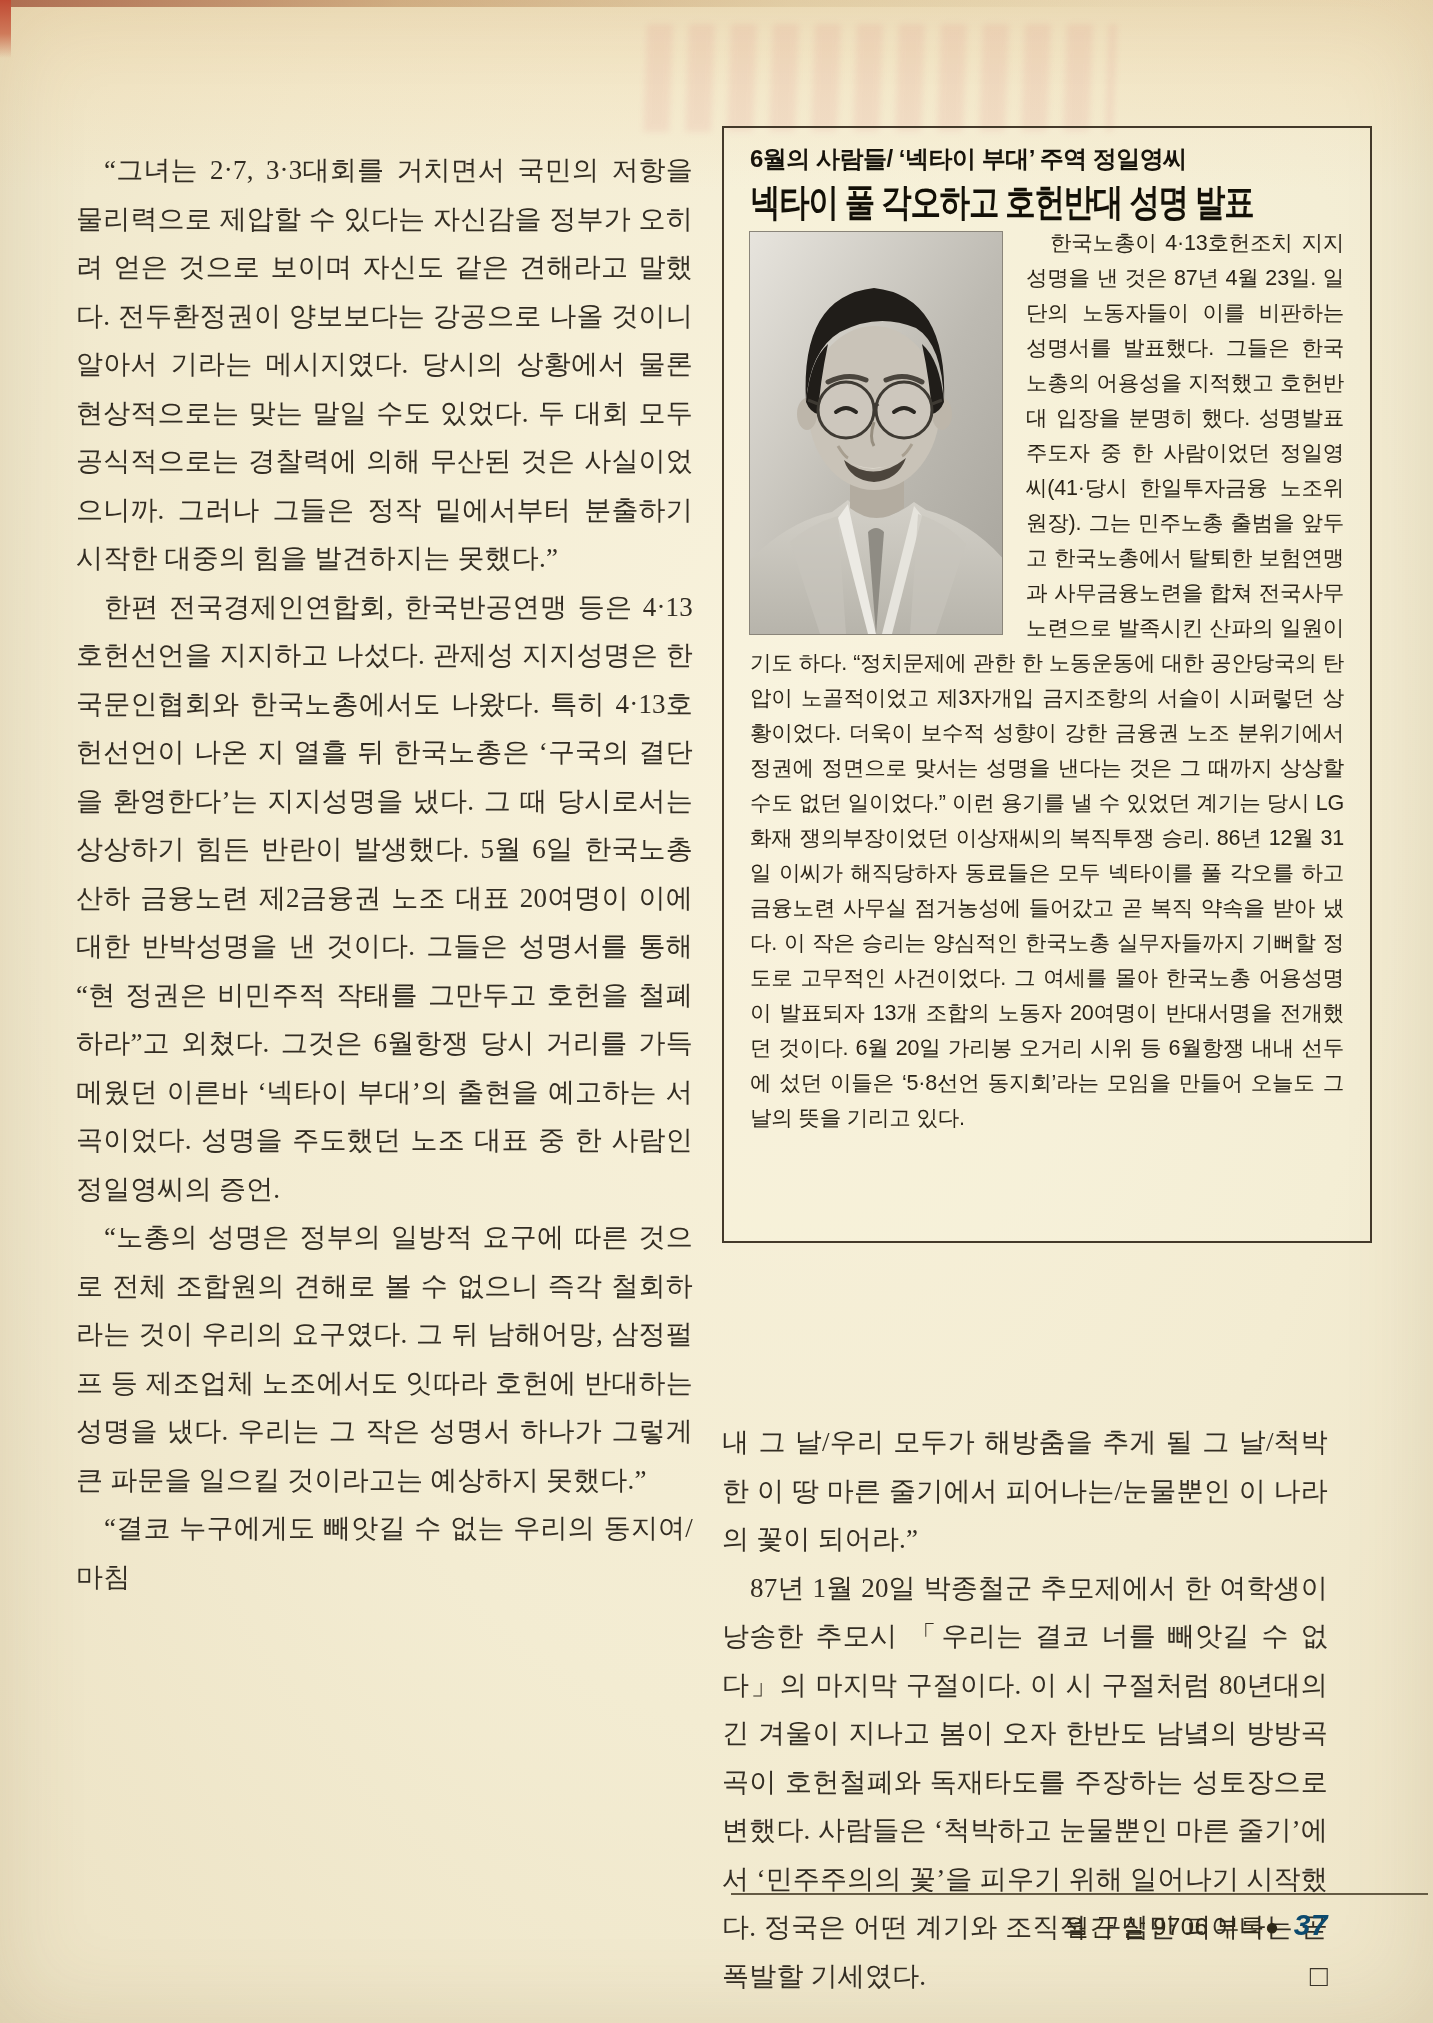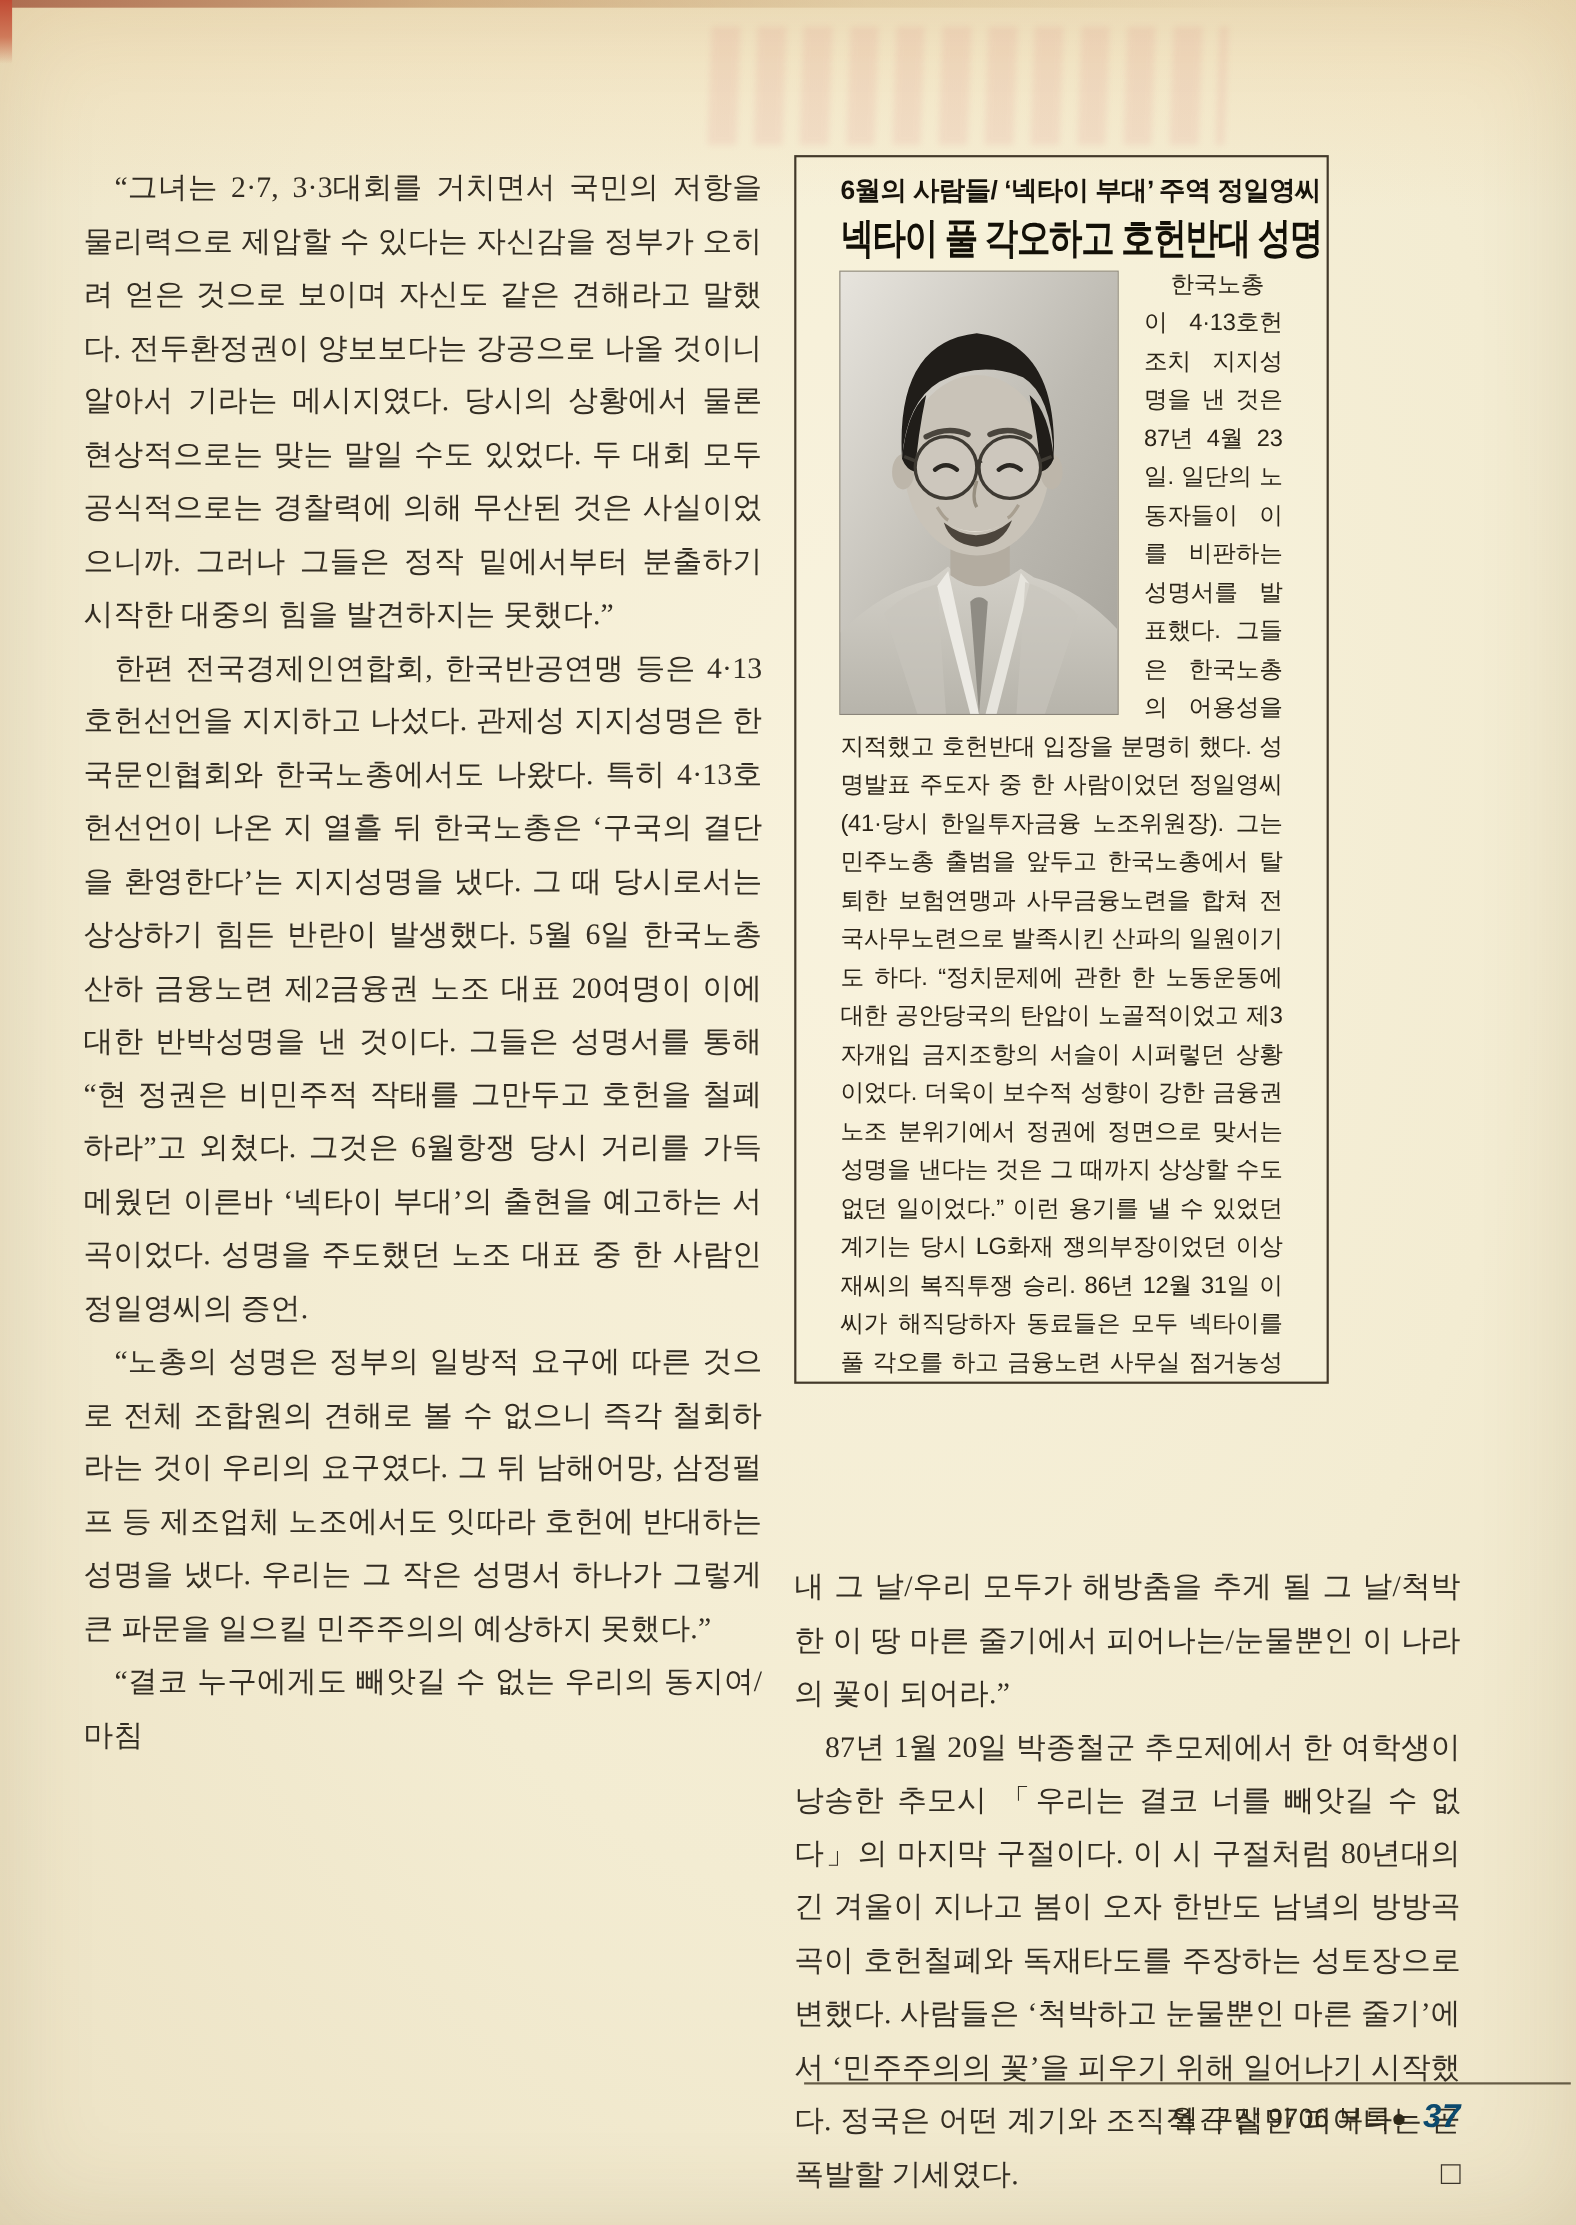--- a/index.html
+++ b/index.html
@@ -20,22 +20,22 @@
     filter:blur(3px);transform:skewX(-2deg);pointer-events:none;
     background:repeating-linear-gradient(90deg,#d4606a 0 26px, rgba(0,0,0,0) 26px 42px);}
   
   .left-col{position:absolute;left:76px;top:146px;width:617px;}
   .body-p{margin:0;font-size:27px;line-height:48.5px;color:#332d23;text-align:justify;
     word-break:break-all;text-indent:28px;letter-spacing:.2px;}
   .flush{text-indent:0;}
   .subhead{margin:30px 0 16px;font-family:"Liberation Sans","DejaVu Sans",sans-serif;
     font-weight:bold;font-size:30px;color:#25200f;letter-spacing:-.5px;text-indent:0;}
   
-  .sidebar-box{position:absolute;left:722px;top:141px;width:486px;height:1117px;
-    border:2px solid #43392a;box-sizing:border-box;padding:16px 40px 0;overflow:hidden;
+  .sidebar-box{position:absolute;left:722px;top:126px;width:650px;height:1117px;
+    border:2px solid #43392a;box-sizing:border-box;padding:16px 26px 0;overflow:hidden;
     background:rgba(255,252,238,.12);}
   .kicker{font-family:"Liberation Sans","DejaVu Sans",sans-serif;font-weight:bold;
     font-size:24px;line-height:30px;color:#17130b;letter-spacing:-.5px;white-space:nowrap;}
   .headline{margin:4px 0 0;font-family:"Liberation Sans","DejaVu Sans",sans-serif;
     font-weight:bold;font-size:38px;line-height:48px;color:#131007;letter-spacing:-1.5px;
     transform:scaleX(.80);transform-origin:0 50%;white-space:nowrap;}
   .sb-content{margin-top:0;}
   .photo{float:left;width:252px;height:402px;margin:6px 24px 6px 0;outline:1px solid #8a857a;
     background:#cfccc4;}
   .photo svg{display:block;width:100%;height:100%;}
@@ -58,21 +58,21 @@
 <div class="page">
 
   <div class="top-tint"></div>
   <div class="edge-top"></div>
   <div class="corner-red"></div>
   <div class="ghost-text"></div>
 
   <section class="left-col">
     <p class="body-p">“그녀는 2·7, 3·3대회를 거치면서 국민의 저항을 물리력으로 제압할 수 있다는 자신감을 정부가 오히려 얻은 것으로 보이며 자신도 같은 견해라고 말했다. 전두환정권이 양보보다는 강공으로 나올 것이니 알아서 기라는 메시지였다. 당시의 상황에서 물론 현상적으로는 맞는 말일 수도 있었다. 두 대회 모두 공식적으로는 경찰력에 의해 무산된 것은 사실이었으니까. 그러나 그들은 정작 밑에서부터 분출하기 시작한 대중의 힘을 발견하지는 못했다.”</p>
     <p class="body-p">한편 전국경제인연합회, 한국반공연맹 등은 4·13호헌선언을 지지하고 나섰다. 관제성 지지성명은 한국문인협회와 한국노총에서도 나왔다. 특히 4·13호헌선언이 나온 지 열흘 뒤 한국노총은 ‘구국의 결단을 환영한다’는 지지성명을 냈다. 그 때 당시로서는 상상하기 힘든 반란이 발생했다. 5월 6일 한국노총 산하 금융노련 제2금융권 노조 대표 20여명이 이에 대한 반박성명을 낸 것이다. 그들은 성명서를 통해 “현 정권은 비민주적 작태를 그만두고 호헌을 철폐하라”고 외쳤다. 그것은 6월항쟁 당시 거리를 가득 메웠던 이른바 ‘넥타이 부대’의 출현을 예고하는 서곡이었다. 성명을 주도했던 노조 대표 중 한 사람인 정일영씨의 증언.</p>
-    <p class="body-p">“노총의 성명은 정부의 일방적 요구에 따른 것으로 전체 조합원의 견해로 볼 수 없으니 즉각 철회하라는 것이 우리의 요구였다. 그 뒤 남해어망, 삼정펄프 등 제조업체 노조에서도 잇따라 호헌에 반대하는 성명을 냈다. 우리는 그 작은 성명서 하나가 그렇게 큰 파문을 일으킬 민주주의의 예상하지 못했다.”</p>
+    <p class="body-p">“노총의 성명은 정부의 일방적 요구에 따른 것으로 전체 조합원의 견해로 볼 수 없으니 즉각 철회하라는 것이 우리의 요구였다. 그 뒤 남해어망, 삼정펄프 등 제조업체 노조에서도 잇따라 호헌에 반대하는 성명을 냈다. 우리는 그 작은 성명서 하나가 그렇게 큰 파문을 일으킬 것이라고는 예상하지 못했다.”</p>
     <p class="body-p">“결코 누구에게도 빼앗길 수 없는 우리의 동지여/마침</p>
   </section>
 
   <aside class="sidebar-box">
     <div class="kicker">6월의 사람들/ ‘넥타이 부대’ 주역 정일영씨</div>
     <h1 class="headline">넥타이 풀 각오하고 호헌반대 성명 발표</h1>
     <div class="sb-content">
       <div class="photo">
         <svg viewBox="0 0 252 402" xmlns="http://www.w3.org/2000/svg">
           <defs>

